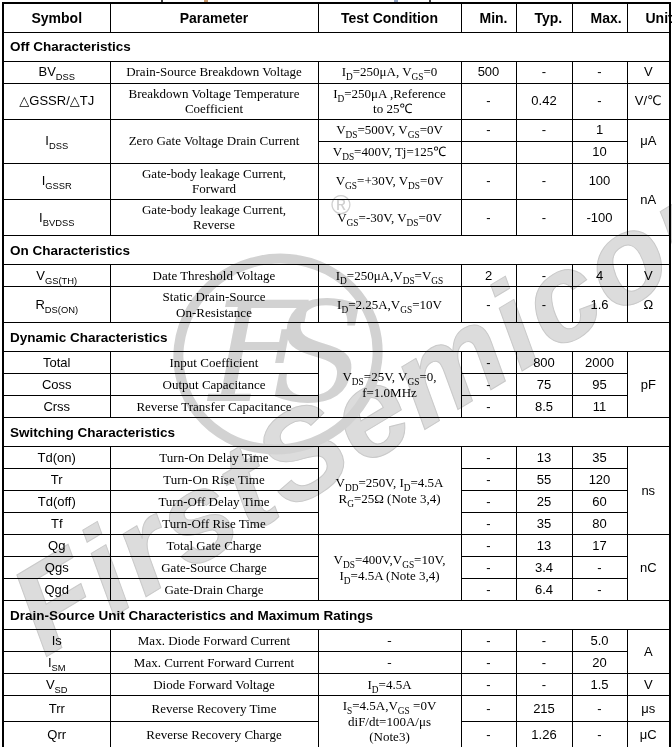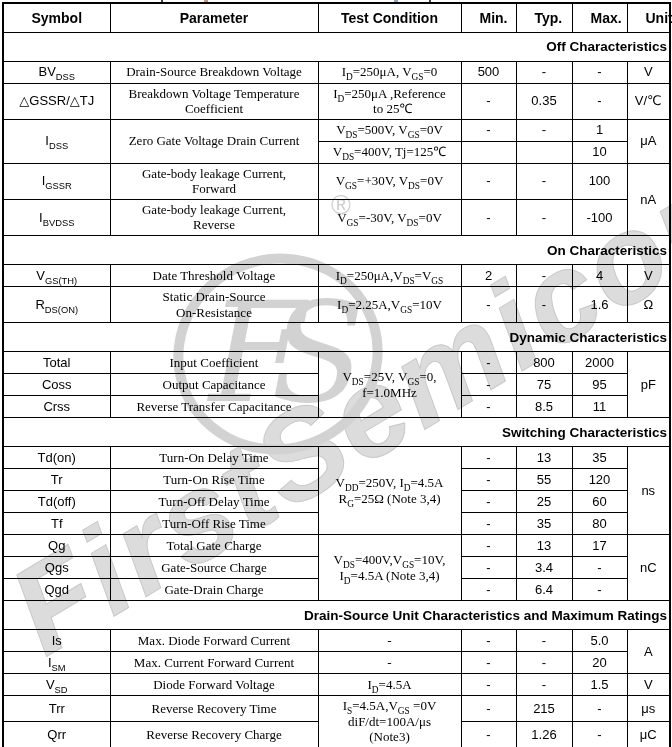--- a/index.html
+++ b/index.html
@@ -28,21 +28,21 @@
   .sheet{position:absolute;left:2px;top:2px;z-index:1;}
   table{
     border-collapse:collapse;table-layout:fixed;width:667px;
     background:transparent;border:2px solid #000;
   }
   th,td{border:1.5px solid #000;box-sizing:border-box;vertical-align:middle;}
   th{
     height:29px;font-size:14px;font-weight:bold;text-align:center;padding:2px 18px;
   }
   tr.sec td{
-    height:29px;font-size:13.5px;font-weight:bold;text-align:right;
+    height:29px;font-size:13.5px;font-weight:bold;text-align:left;
     padding:3px 2px 3px 6px;
   }
   tr.data td{
     height:22px;font-size:13px;text-align:center;
     padding:2px 3px;line-height:1.2;
   }
   td.c-par,td.c-con{text-align:left;padding-left:7px;font-family:Liberation Serif, serif;}
   sub{font-size:0.72em;line-height:0;}
 </style>
 </head>
@@ -94,21 +94,21 @@
           <td class="c-num">500</td>
           <td class="c-num">-</td>
           <td class="c-num">-</td>
           <td class="c-unit">V</td>
         </tr>
         <tr class="data">
           <td class="c-sym">△GSSR/△TJ</td>
           <td class="c-par">Breakdown Voltage Temperature<br>Coefficient</td>
           <td class="c-con">I<sub>D</sub>=250μA ,Reference<br>&nbsp; to 25℃</td>
           <td class="c-num">-</td>
-          <td class="c-num">0.35</td>
+          <td class="c-num">0.42</td>
           <td class="c-num">-</td>
           <td class="c-unit">V/℃</td>
         </tr>
         <tr class="data">
           <td rowspan="2" class="c-sym">I<sub>DSS</sub></td>
           <td rowspan="2" class="c-par">Zero Gate Voltage Drain Current</td>
           <td class="c-con">V<sub>DS</sub>=500V, V<sub>GS</sub>=0V</td>
           <td class="c-num">-</td>
           <td class="c-num">-</td>
           <td class="c-num">1</td>

